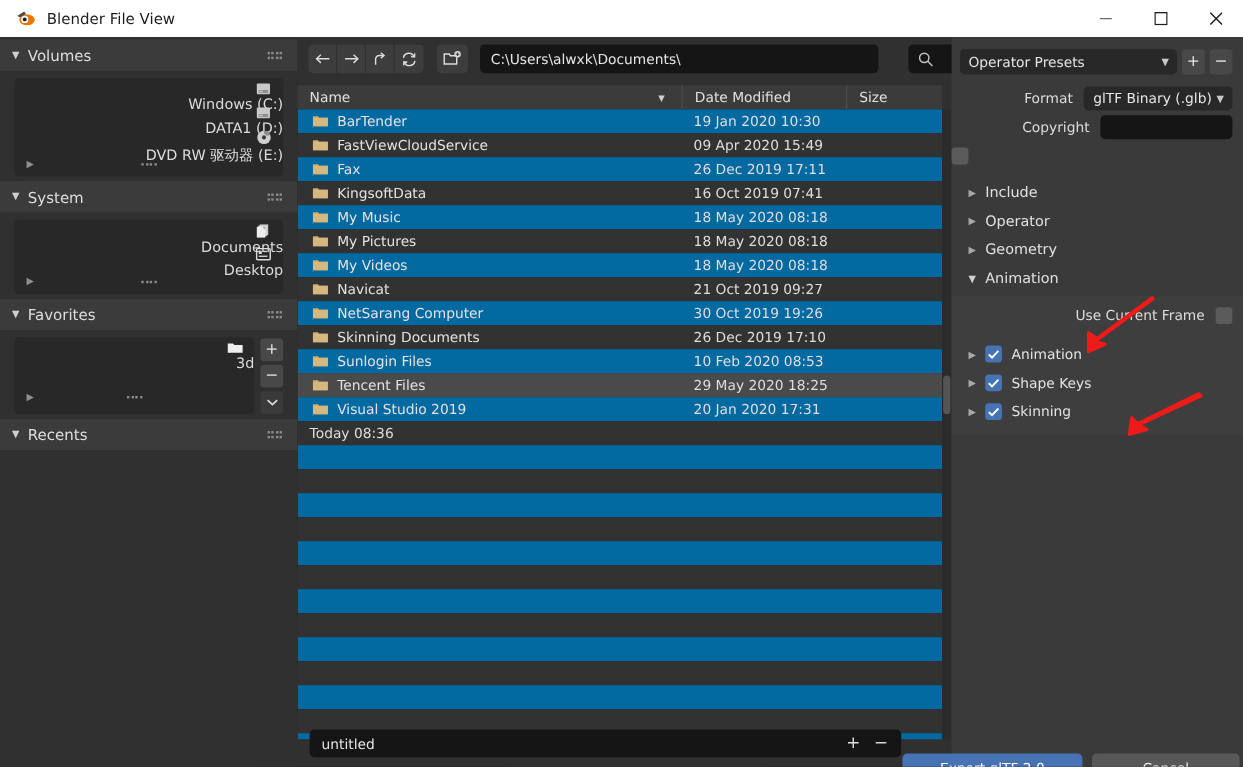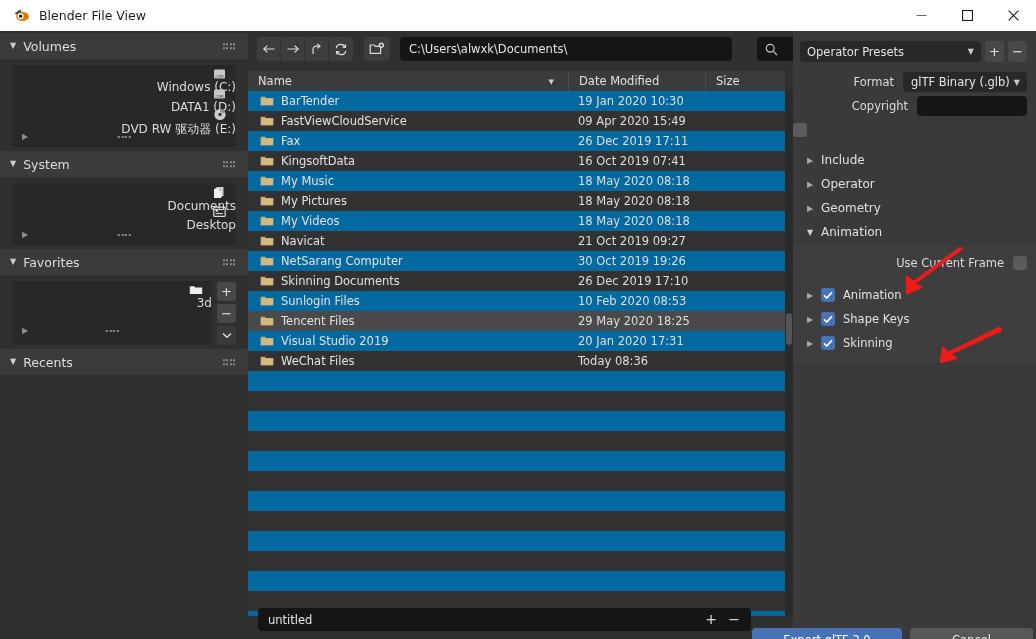--- a/index.html
+++ b/index.html
@@ -659,29 +659,20 @@
                   <path d="M0.8 1.8 H5.0 L6.0 3.2 H13.2 V10.2 H0.8 Z" fill="#c9ad74"></path>
                   <path d="M0.8 3.2 H13.2 V10.2 H0.8 Z" fill="#d4b87d"></path>
                 </svg>
               </span>
               <span>Visual Studio 2019</span>
             </div>
             <div class="fdate">20 Jan 2020 17:31</div>
             <div class="fsize"></div>
           </div>
           <div class="frow even">
-            <div class="fname">
-              <span class="fico">
-                <svg width="14" height="12" viewBox="0 0 14 12">
-                  <path d="M0.8 1.8 H5.0 L6.0 3.2 H13.2 V10.2 H0.8 Z" fill="#c9ad74"></path>
-                  <path d="M0.8 3.2 H13.2 V10.2 H0.8 Z" fill="#d4b87d"></path>
-                </svg>
-              </span>
-              <span>WeChat Files</span>
-            </div>
             <div class="fdate">Today 08:36</div>
             <div class="fsize"></div>
           </div>
           <div class="frow odd"></div>
           <div class="frow even"></div>
           <div class="frow odd"></div>
           <div class="frow even"></div>
           <div class="frow odd"></div>
           <div class="frow even"></div>
           <div class="frow odd"></div>

